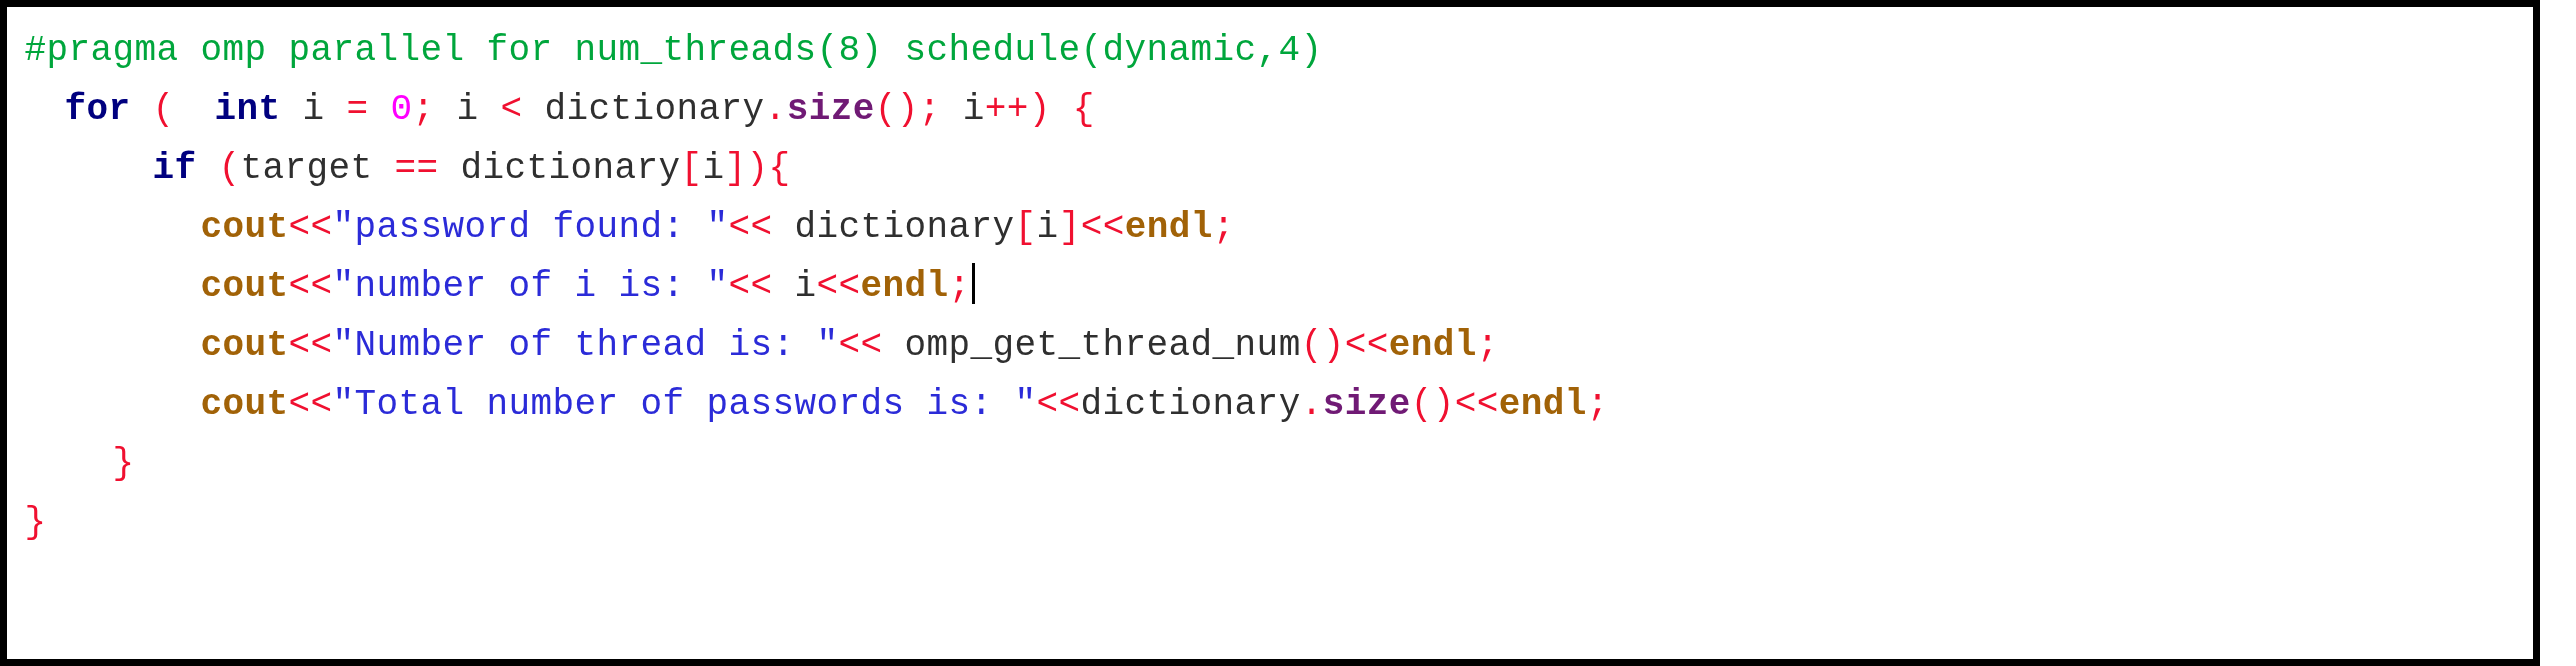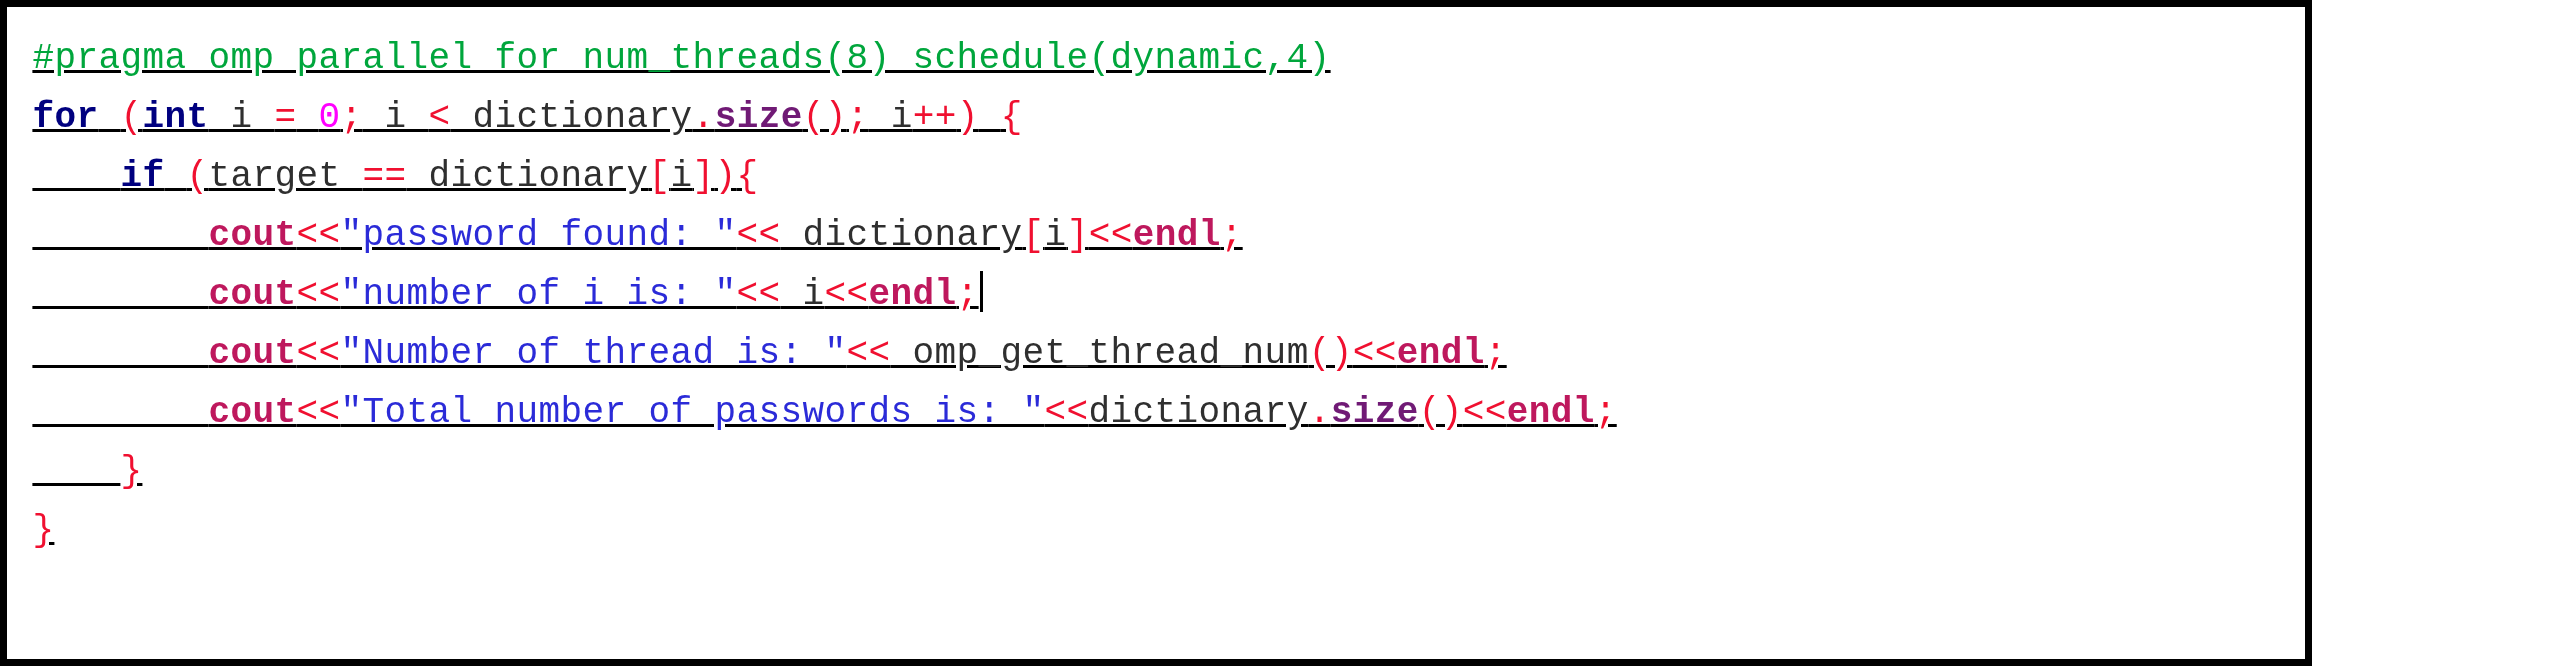--- a/index.html
+++ b/index.html
@@ -9,28 +9,27 @@
   }
   body {
     width: 2576px;
     height: 666px;
     font-family: "Liberation Mono", "DejaVu Sans Mono", monospace;
     overflow: hidden;
   }
 
   #code-figure {
     box-sizing: border-box;
-    width: 2312px;
+    width: 2540px;
     height: 666px;
     background: #ffffff;
     border: 7.1px solid #000000;
-    padding: 8px;
+    padding: 0;
     position: relative;
     overflow: hidden;
-    text-decoration: underline;
   }
 
   #code-block {
     box-sizing: border-box;
     padding: 14.3px 0 0 17.4px;
     margin: 0;
     white-space: pre;
     font-family: "Liberation Mono", "DejaVu Sans Mono", monospace;
     font-size: 36px;
     line-height: 59px;
@@ -39,23 +38,23 @@
   }
 
   .ln {
     display: block;
     white-space: pre;
     height: 59px;
   }
 
   
   .t-pre    { color: #00a63c; }
-  .t-kw     { color: #00007f; font-weight: bold; }
+  .t-kw     { color: #00007f; font-weight: bold; margin-left: 40px; }
   .t-fn     { color: #701a75; font-weight: bold; }
-  .t-stream { color: #be185d; font-weight: bold; }
+  .t-stream { color: #a16207; font-weight: bold; }
   .t-punc   { color: #f01030; }
   .t-op     { color: #f01030; }
   .t-num    { color: #ff00ff; }
   .t-str    { color: #2b2bd8; }
   .t-id     { color: #2f2f2f; }
   .t-plain  { color: #2f2f2f; }
 
   
   .caret {
     display: inline-block;

